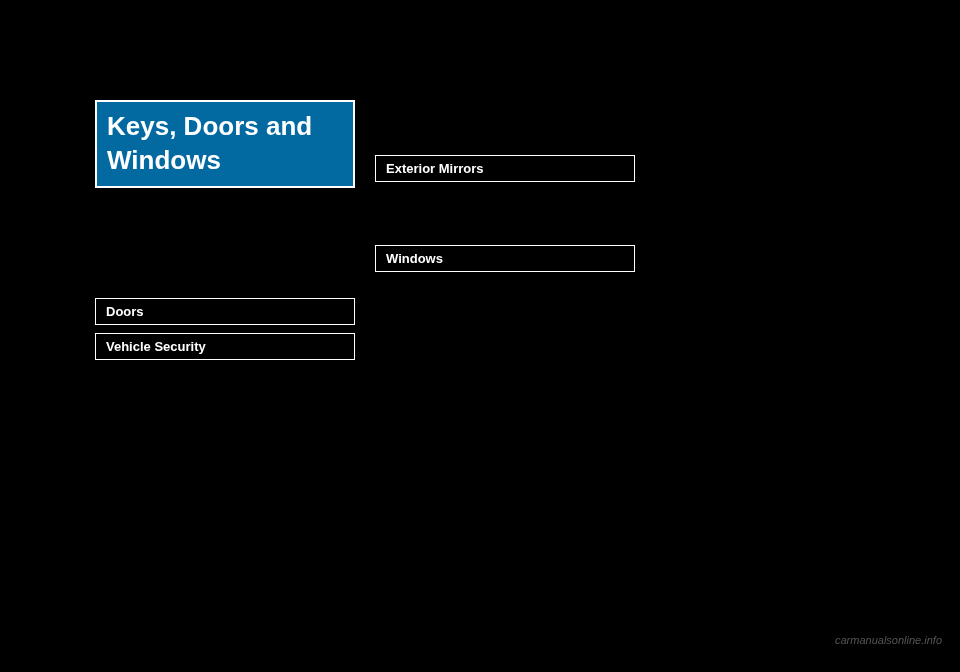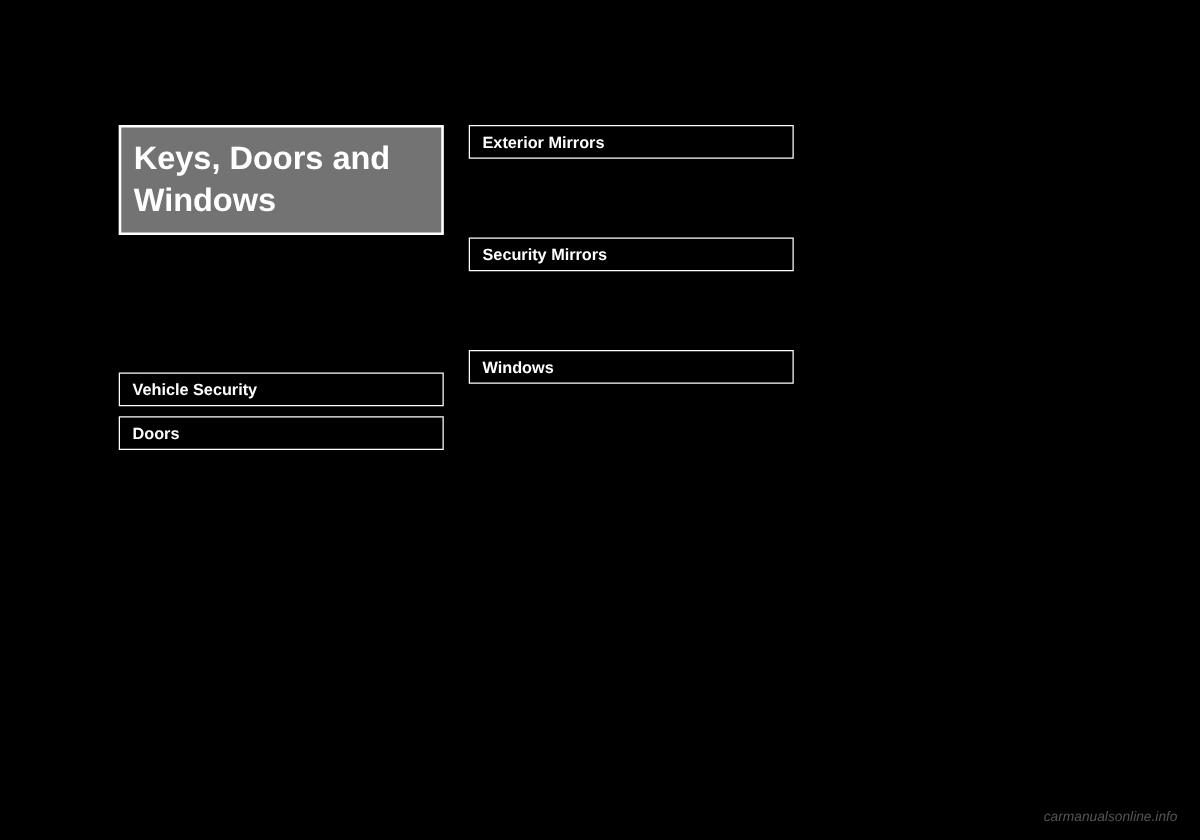--- a/index.html
+++ b/index.html
@@ -33,21 +33,21 @@
       width: 260px;
       flex-shrink: 0;
     }
 
     .right-column {
       width: 260px;
       flex-shrink: 0;
     }
 
     .main-title {
-      background-color: #737373;
+      background-color: #0369a1;
       border: 2px solid #ffffff;
       color: #ffffff;
       font-size: 26px;
       font-weight: bold;
       padding: 8px 10px;
       line-height: 1.3;
       margin-bottom: 30px;
     }
 
     .section-link {
@@ -66,21 +66,21 @@
     .spacer-md {
       height: 55px;
     }
 
     .spacer-lg {
       height: 80px;
     }
 
     .watermark {
       position: absolute;
-      bottom: 12px;
+      bottom: 26px;
       right: 18px;
       color: #555555;
       font-size: 11px;
       font-style: italic;
     }
   </style>
 </head>
 <body>
 
 <div class="page-content">
@@ -88,37 +88,34 @@
     <div class="left-column">
       <div class="main-title">
         <span>Keys, Doors and</span><br>
         <span>Windows</span>
       </div>
 
 
       <div class="spacer-lg"></div>
 
       <a class="section-link" href="#">
-        <span>Vehicle Security</span>
+        <span>Doors</span>
       </a>
 
       <a class="section-link" href="#">
-        <span>Doors</span>
+        <span>Vehicle Security</span>
       </a>
     </div>
 
     <div class="right-column">
-      <a class="section-link" href="#">
-        <span>Exterior Mirrors</span>
-      </a>
 
       <div class="spacer-md"></div>
 
       <a class="section-link" href="#">
-        <span>Security Mirrors</span>
+        <span>Exterior Mirrors</span>
       </a>
 
       <div class="spacer-md"></div>
 
       <a class="section-link" href="#">
         <span>Windows</span>
       </a>
 
       <div class="spacer-md"></div>
 

